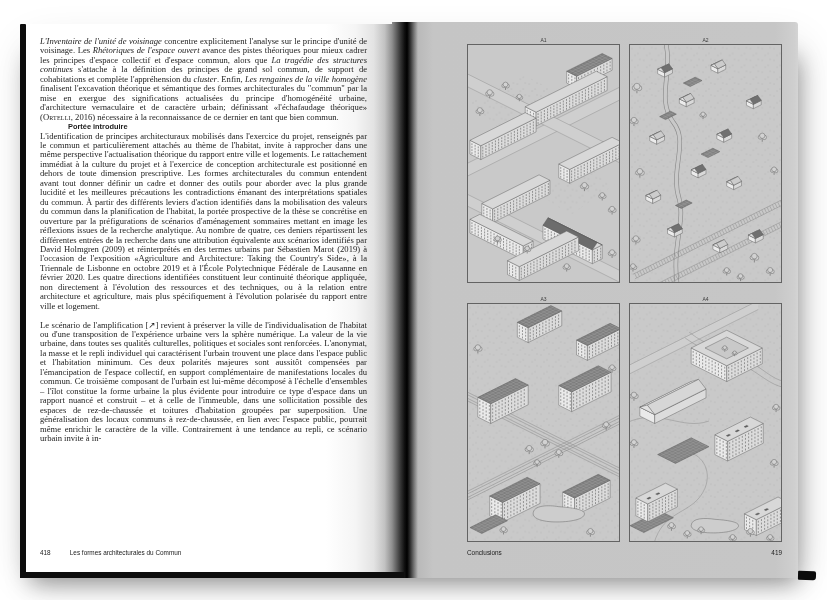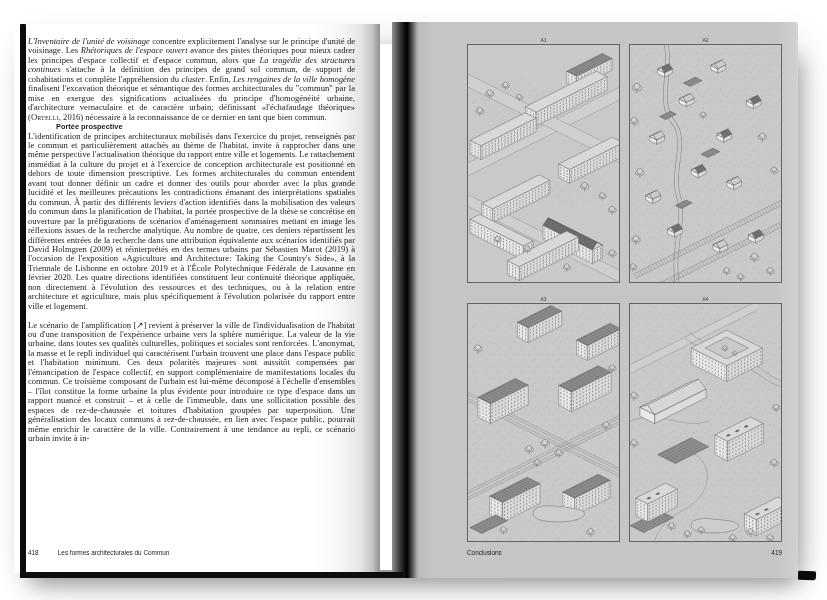--- a/index.html
+++ b/index.html
@@ -7,21 +7,21 @@
        font-family:"Liberation Serif", serif;}
 
   .book-shadow{position:absolute;left:30px;top:44px;width:768px;height:526px;
        box-shadow:0 14px 22px rgba(0,0,0,.38), 0 4px 42px rgba(0,0,0,.16);}
 
   .left-edge{position:absolute;left:20px;top:24px;width:6px;height:554px;background:#0c0c0c;border-radius:1px;}
   .bottom-edge{position:absolute;left:20px;top:572px;width:384px;height:6px;background:#0d0d0d;}
   .corner-notch{position:absolute;left:798px;top:571px;width:18px;height:9px;background:#0b0b0b;
        border-radius:1px 2px 3px 1px;transform:rotate(1.5deg);}
 
-  .left-page{position:absolute;left:14px;top:24px;width:366px;height:549px;
+  .left-page{position:absolute;left:26px;top:24px;width:366px;height:549px;
        background:linear-gradient(90deg,#ffffff 0%,#ffffff 82%,#f5f5f5 90%,#e3e3e3 95%,#c2c2c2 98%,#8f8f8f 100%);}
   .spine{position:absolute;left:392px;top:22px;width:26px;height:556px;
        background:linear-gradient(90deg,#8f8f8f 0%,#3c3c3c 30%,#101010 48%,#000 58%,#2f2f2f 70%,#777 85%,#b9b9b9 100%);}
   .right-page{position:absolute;left:418px;top:22px;width:380px;height:556px;border-radius:0 3px 3px 0;
        background:linear-gradient(90deg,#b9b9b9 0%,#c5c5c5 4%,#c6c6c6 94%,#cfcfcf 99%,#d4d4d4 100%);}
 
   
   .text-col{position:absolute;left:14px;top:13px;width:327px;color:#1c1c1c;
        font-size:8.6px;line-height:9.45px;text-align:justify;}
   .text-col p{margin:0;}
@@ -48,21 +48,21 @@
        font-family:"Liberation Sans",sans-serif;font-size:6.4px;color:#222;}
 </style>
 </head>
 <body>
 
 <div class="stage">
   <div class="book-shadow"></div>
   <div class="left-page">
     <div class="text-col">
       <p><i>L'Inventaire de l'unité de voisinage</i><span> concentre explicitement l'analyse sur le principe d'unité de voisinage. Les </span><i>Rhétoriques de l'espace ouvert</i><span> avance des pistes théoriques pour mieux cadrer les principes d'espace collectif et d'espace commun, alors que </span><i>La tragédie des structures continues</i><span> s'attache à la définition des principes de grand sol commun, de support de cohabitations et complète l'appréhension du </span><i>cluster</i><span>. Enfin, </span><i>Les rengaines de la ville homogène</i><span> finalisent l'excavation théorique et sémantique des formes architecturales du "commun" par la mise en exergue des significations actualisées du principe d'homogénéité urbaine, d'architecture vernaculaire et de caractère urbain; définissant «l'échafaudage théorique» (</span><span class="sc">Ortelli</span><span>, 2016) nécessaire à la reconnaissance de ce dernier en tant que bien commun.</span></p>
-      <p class="heading">Portée prospective</p>
+      <p class="heading">Portée introduire</p>
       <p>L'identification de principes architecturaux mobilisés dans l'exercice du projet, renseignés par le commun et particulièrement attachés au thème de l'habitat, invite à rapprocher dans une même perspective l'actualisation théorique du rapport entre ville et logements. Le rattachement immédiat à la culture du projet et à l'exercice de conception architecturale est positionné en dehors de toute dimension prescriptive. Les formes architecturales du commun entendent avant tout donner définir un cadre et donner des outils pour aborder avec la plus grande lucidité et les meilleures précautions les contradictions émanant des interprétations spatiales du commun. À partir des différents leviers d'action identifiés dans la mobilisation des valeurs du commun dans la planification de l'habitat, la portée prospective de la thèse se concrétise en ouverture par la préfigurations de scénarios d'aménagement sommaires mettant en image les réflexions issues de la recherche analytique. Au nombre de quatre, ces deniers répartissent les différentes entrées de la recherche dans une attribution équivalente aux scénarios identifiés par David Holmgren (2009) et réinterprétés en des termes urbains par Sébastien Marot (2019) à l'occasion de l'exposition «Agriculture and Architecture: Taking the Country's Side», à la Triennale de Lisbonne en octobre 2019 et à l'École Polytechnique Fédérale de Lausanne en février 2020. Les quatre directions identifiées constituent leur continuité théorique appliquée, non directement à l'évolution des ressources et des techniques, ou à la relation entre architecture et agriculture, mais plus spécifiquement à l'évolution polarisée du rapport entre ville et logement.</p>
       <p class="sp">Le scénario de l'amplification [↗] revient à préserver la ville de l'individualisation de l'habitat ou d'une transposition de l'expérience urbaine vers la sphère numérique. La valeur de la vie urbaine, dans toutes ses qualités culturelles, politiques et sociales sont renforcées. L'anonymat, la masse et le repli individuel qui caractérisent l'urbain trouvent une place dans l'espace public et l'habitation minimum. Ces deux polarités majeures sont aussitôt compensées par l'émancipation de l'espace collectif, en support complémentaire de manifestations locales du commun. Ce troisième composant de l'urbain est lui-même décomposé à l'échelle d'ensembles – l'îlot constitue la forme urbaine la plus évidente pour introduire ce type d'espace dans un rapport nuancé et construit – et à celle de l'immeuble, dans une sollicitation possible des espaces de rez-de-chaussée et toitures d'habitation groupées par superposition. Une généralisation des locaux communs à rez-de-chaussée, en lien avec l'espace public, pourrait même enrichir le caractère de la ville. Contrairement à une tendance au repli, ce scénario urbain invite à in-</p>
     </div>
     <div class="lp-footer">
       <span class="num">418</span>
       <span>Les formes architecturales du Commun</span>
     </div>
   </div>
 
   <div class="spine"></div>

